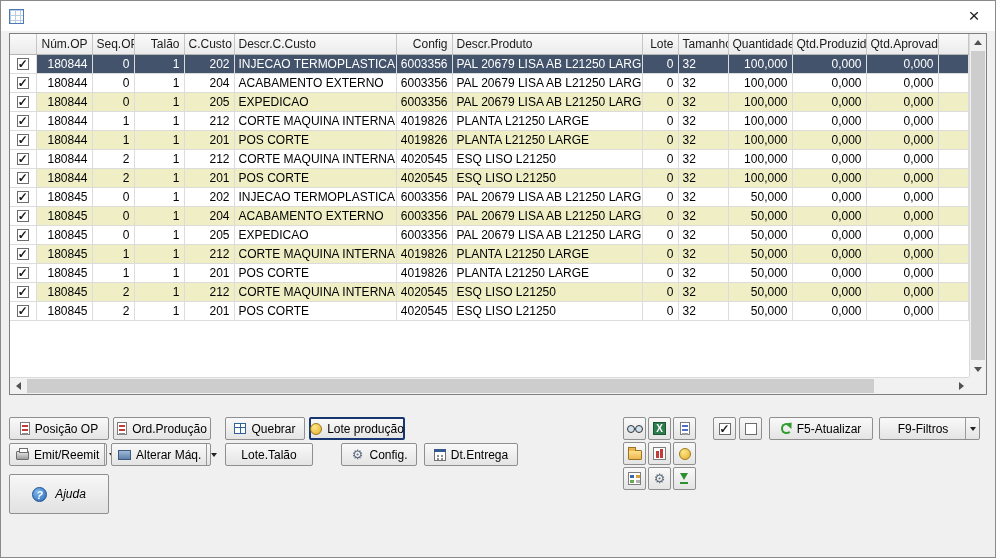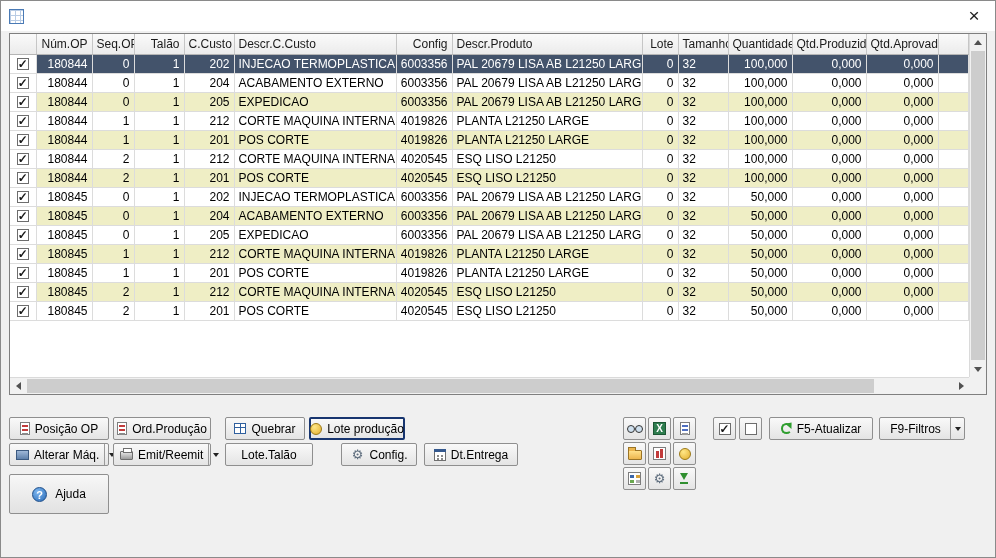--- a/index.html
+++ b/index.html
@@ -69,23 +69,23 @@
   .btn.focused{border:2px solid #17356f;padding:0 5px;}
   .btn.split{justify-content:flex-start;padding-right:0;}
   .btn .lbl{flex:1;text-align:center;}
   .dd{margin-left:auto;align-self:stretch;display:flex;align-items:center;justify-content:center;
       border-left:1px solid #9a9a9a;width:14px;flex:none;}
   .dd::after{content:"";border-left:3px solid transparent;border-right:3px solid transparent;border-top:4px solid #222;}
   .cluster{position:absolute;left:622px;top:22px;display:grid;grid-template-columns:repeat(3,23px);grid-auto-rows:23px;gap:2px;}
   .sq{width:23px;height:23px;padding:0;display:flex;align-items:center;justify-content:center;}
   .cbpair{position:absolute;left:712px;top:22px;display:flex;gap:3px;}
   .f5{position:absolute;left:768px;top:22px;width:104px;}
-  .f9{position:absolute;left:878px;top:22px;width:86px;}
+  .f9{position:absolute;left:878px;top:22px;width:101px;}
   .bigbtn{position:absolute;height:40px;width:100px;display:flex;align-items:center;justify-content:center;gap:8px;
-    background:linear-gradient(#f7f7f7,#e2e2e2);border:1px solid #8f8f8f;border-radius:2px;font-size:12px;}
+    background:linear-gradient(#f7f7f7,#e2e2e2);border:1px solid #8f8f8f;border-radius:2px;font-size:12px;font-style:italic;}
   .ajuda{left:8px;top:79px;}
   .sair{right:10px;top:79px;}
   
   .ic{position:relative;display:inline-block;flex:none;}
   .ic-doc{width:10px;height:13px;background:#fff;border:1px solid #7d7d7d;}
   .ic-doc.red::before{content:"";position:absolute;left:1px;top:2px;right:1px;height:2px;background:#c23b3b;box-shadow:0 4px 0 #c23b3b,0 8px 0 #8a8a8a;}
   .ic-doc.blue::before{content:"";position:absolute;left:1px;top:2px;right:1px;height:2px;background:#4f6fc0;box-shadow:0 4px 0 #4f6fc0,0 8px 0 #9a9a9a;}
   .ic-split{width:12px;height:11px;background:#fff;border:1px solid #2f5f9e;}
   .ic-split::before{content:"";position:absolute;left:5px;top:0;bottom:0;width:1px;background:#2f5f9e;}
   .ic-split::after{content:"";position:absolute;left:0;right:0;top:3px;height:1px;background:#2f5f9e;}
@@ -411,30 +411,30 @@
         <span class="ic ic-split"></span>
         <span>Quebrar</span>
       </div>
       <div class="btn focused" style="width:96px">
         <span class="ic ic-coins"></span>
         <span>Lote produção</span>
       </div>
     </div>
 
     <div class="row r2">
+      <div class="btn split" style="width:98px">
+        <span class="ic ic-printer"></span>
+        <span class="lbl">Emit/Reemit</span>
+        <span class="dd"></span>
+      </div>
       <div class="btn split" style="width:100px">
         <span class="ic ic-machine"></span>
         <span class="lbl">Alterar Máq.</span>
         <span class="dd"></span>
       </div>
-      <div class="btn split" style="width:98px">
-        <span class="ic ic-printer"></span>
-        <span class="lbl">Emit/Reemit</span>
-        <span class="dd"></span>
-      </div>
       <div class="btn" style="width:88px;margin-left:10px">
         <span>Lote.Talão</span>
       </div>
       <div class="btn" style="width:76px;margin-left:24px">
         <span class="ic ic-gearglyph"></span>
         <span>Config.</span>
       </div>
       <div class="btn" style="width:94px;margin-left:3px">
         <span class="ic ic-cal"></span>
         <span>Dt.Entrega</span>

